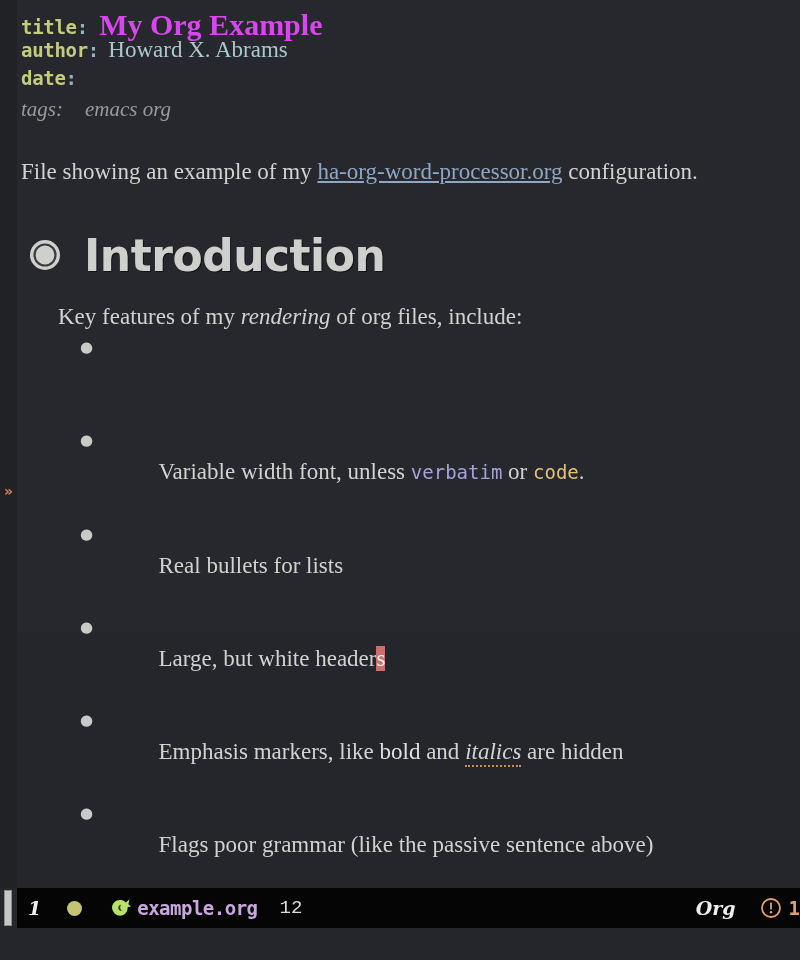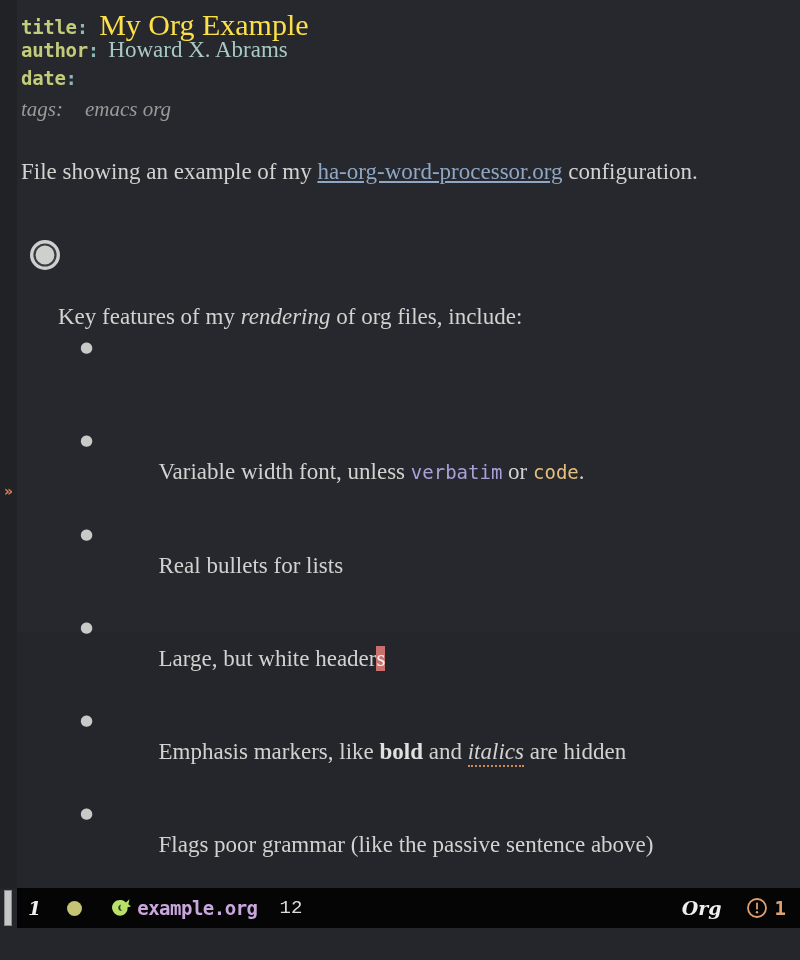--- a/index.html
+++ b/index.html
@@ -73,23 +73,23 @@
     font-weight: bold;
     color: #8ab8b4;
   }
   .meta-val {
     font-family: "Liberation Serif", serif;
     font-size: 23px;
     color: #a9c9c6;
     padding-left: 9px;
   }
   .meta-val.title {
-    color: #fde047;
+    color: #d946ef;
     font-size: 30px;
-    font-weight: normal;
+    font-weight: bold;
     padding-left: 11px;
     position: relative;
     top: 1px;
     text-align: right;
   }
   .meta-row.date .meta-val { padding-left: 21px; }
   .meta-row.tags {
     height: 32px;
   }
   .meta-row.tags .tagkey {
@@ -182,21 +182,21 @@
   .verbatim {
     font-family: "DejaVu Sans Mono", monospace;
     font-size: 19px;
     color: #a6a1d8;
   }
   .codeface {
     font-family: "DejaVu Sans Mono", monospace;
     font-size: 19px;
     color: #e5c07b;
   }
-  .bold { font-weight: bold; color: #e0e0de; text-align: right; }
+  .bold { font-weight: normal; color: #e0e0de; text-align: right; }
   .ital { font-style: italic; }
   .cursor {
     background: #c96f6c;
     color: #efefef;
   }
   .grammar {
     border-bottom: 2px dotted #c98a5a;
     padding-bottom: 1px;
   }
 
@@ -231,21 +231,20 @@
   }
   .ml-left {
     display: flex;
     align-items: center;
     flex: 1;
     padding-left: 6px;
   }
   .ml-right {
     display: flex;
     align-items: center;
-    padding-right: 14px;
   }
   .ml-num {
     font-family: "DejaVu Serif", serif;
     font-style: italic;
     font-weight: bold;
     font-size: 19px;
     color: #f0f0f0;
     padding: 0 5px;
   }
   .ml-dot {
@@ -336,20 +335,21 @@
 
     <div class="intro-para"><span>File showing an example of my </span><span class="link">ha-org-word-processor.org</span><span> configuration.</span></div>
 
     <div class="h1">
       <span class="bullet">
         <svg width="36" height="36" viewBox="0 0 36 36" aria-hidden="true">
           <circle cx="18" cy="18" r="15" fill="#cfd0cd"></circle>
           <circle cx="18" cy="18" r="10.5" fill="none" stroke="#3a3c41" stroke-width="2.2"></circle>
         </svg>
       </span>
+      <span class="htext">Introduction</span>
     </div>
 
     <div class="sec-body">
       <div class="lead"><span>Key features of my </span><span class="ital">rendering</span><span> of org files, include:</span></div>
 
       <ul class="bullets">
 
         <li>
           <span class="dot">●</span>
         </li>

